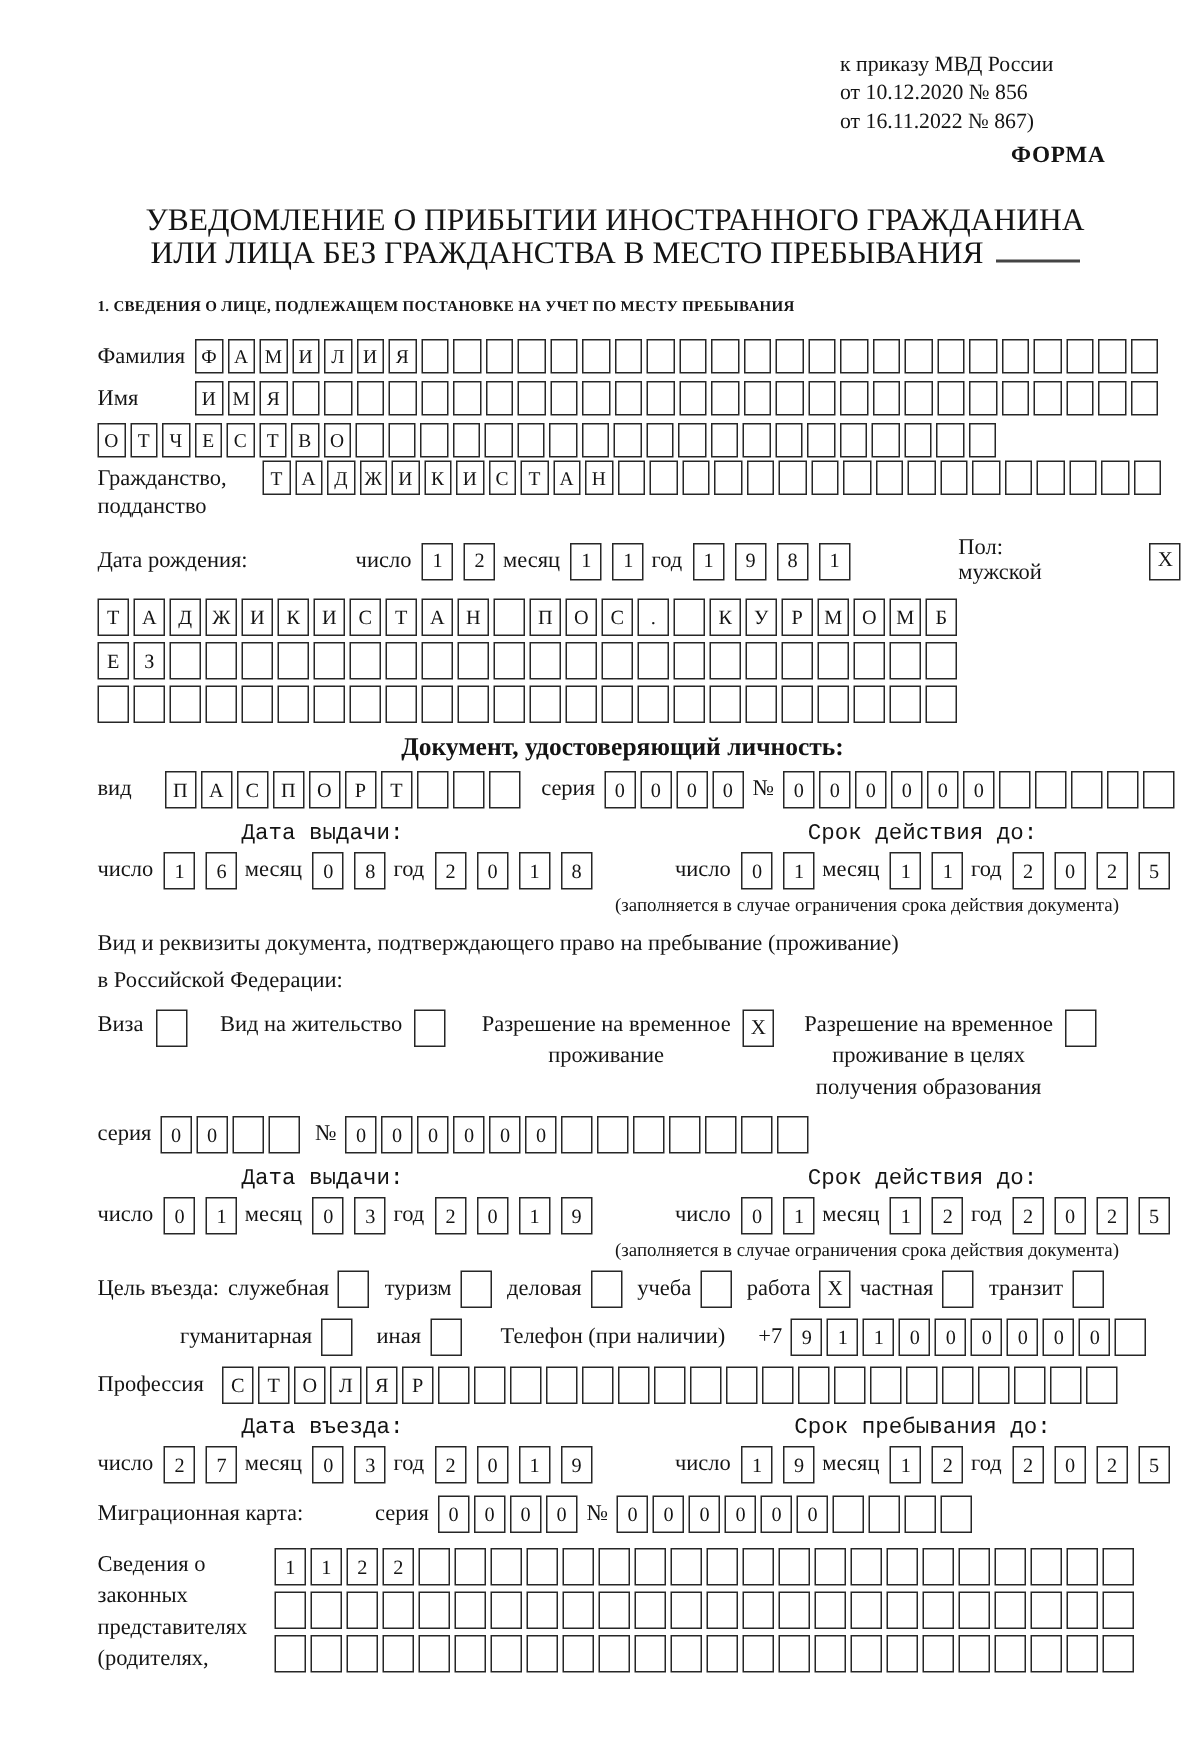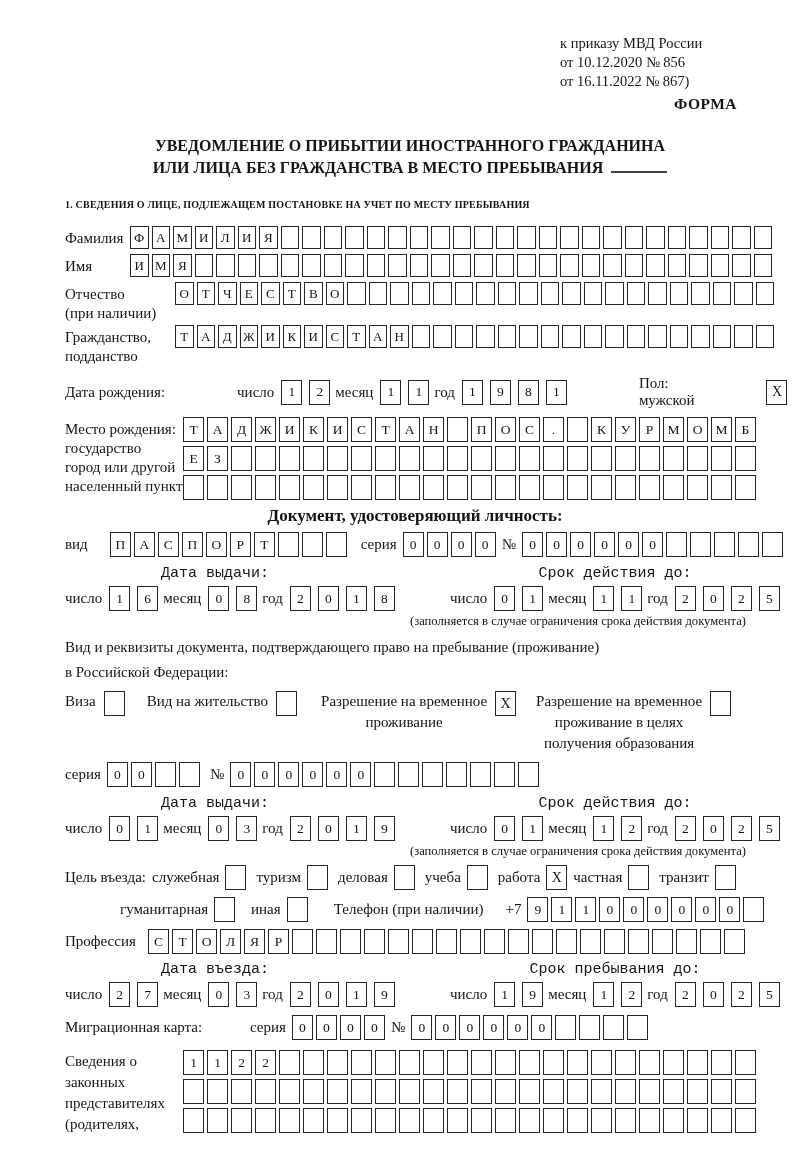--- a/index.html
+++ b/index.html
@@ -6,21 +6,21 @@
   html,body { background:#ffffff; }
   body {
     width:800px; height:1163px; overflow:hidden;
     font-family:"Liberation Serif","DejaVu Serif",serif;
     color:#141414; font-size:15px;
     padding:34px 25px 0 65px; position:relative;
   }
   .appendix { margin-left:495px; line-height:19px; font-size:14.5px; }
   .appendix .rev { margin-top:4px; }
   .form-label { text-align:right; padding-right:38px; font-weight:bold; font-size:15.5px; margin-top:4px; letter-spacing:0.5px; }
-  .title { text-align:center; font-weight:bold; font-size:16px; line-height:22px; margin-top:22px; margin-left:-20px; }
+  .title { text-align:center; font-weight:normal; font-size:21px; line-height:22px; margin-top:22px; margin-left:-20px; }
   .title-underline { display:inline-block; width:56px; border-bottom:2px solid #444; height:14px; margin-left:8px; }
   .section-heading { font-weight:bold; font-size:10px; margin-top:20px; letter-spacing:0.2px; }
 
   .fields { margin-top:16px; }
   .row { display:flex; align-items:flex-start; margin-bottom:5px; }
   .flabel { line-height:19px; padding-top:3px; flex:none; }
   .lbl-2line { width:110px; }
   .lbl-sm { width:65px; }
 
   .cellrow { display:inline-flex; gap:3px; flex:none; }
@@ -149,24 +149,20 @@
         <span class="cell"></span>
         <span class="cell"></span>
         <span class="cell"></span>
         <span class="cell"></span>
         <span class="cell"></span>
         <span class="cell"></span>
       </div>
   </div>
 
   <div class="row" style="margin-bottom:2px;">
-    <div class="flabel lbl-2line multilabel">
-      <div>Отчество</div>
-      <div>(при наличии)</div>
-    </div>
     <div class="cellrow">
         <span class="cell">О</span>
         <span class="cell">Т</span>
         <span class="cell">Ч</span>
         <span class="cell">Е</span>
         <span class="cell">С</span>
         <span class="cell">Т</span>
         <span class="cell">В</span>
         <span class="cell">О</span>
         <span class="cell"></span>
@@ -255,26 +251,20 @@
     <span>Пол: мужской</span>
     <span class="inlinegap"></span>
     <span class="checkbox">X</span>
     <span class="inlinegap" style="width:14px;"></span>
     <span>женский</span>
     <span class="inlinegap" style="width:14px;"></span>
     <span class="checkbox"></span>
   </div>
 
   <div class="row" style="margin-bottom:2px;">
-    <div class="flabel multilabel" style="width:118px;">
-      <div>Место рождения:</div>
-      <div>государство</div>
-      <div>город или другой</div>
-      <div>населенный пункт</div>
-    </div>
     <div class="stack">
       <div class="cellrow cells-md">
           <span class="cell">Т</span>
           <span class="cell">А</span>
           <span class="cell">Д</span>
           <span class="cell">Ж</span>
           <span class="cell">И</span>
           <span class="cell">К</span>
           <span class="cell">И</span>
           <span class="cell">С</span>

